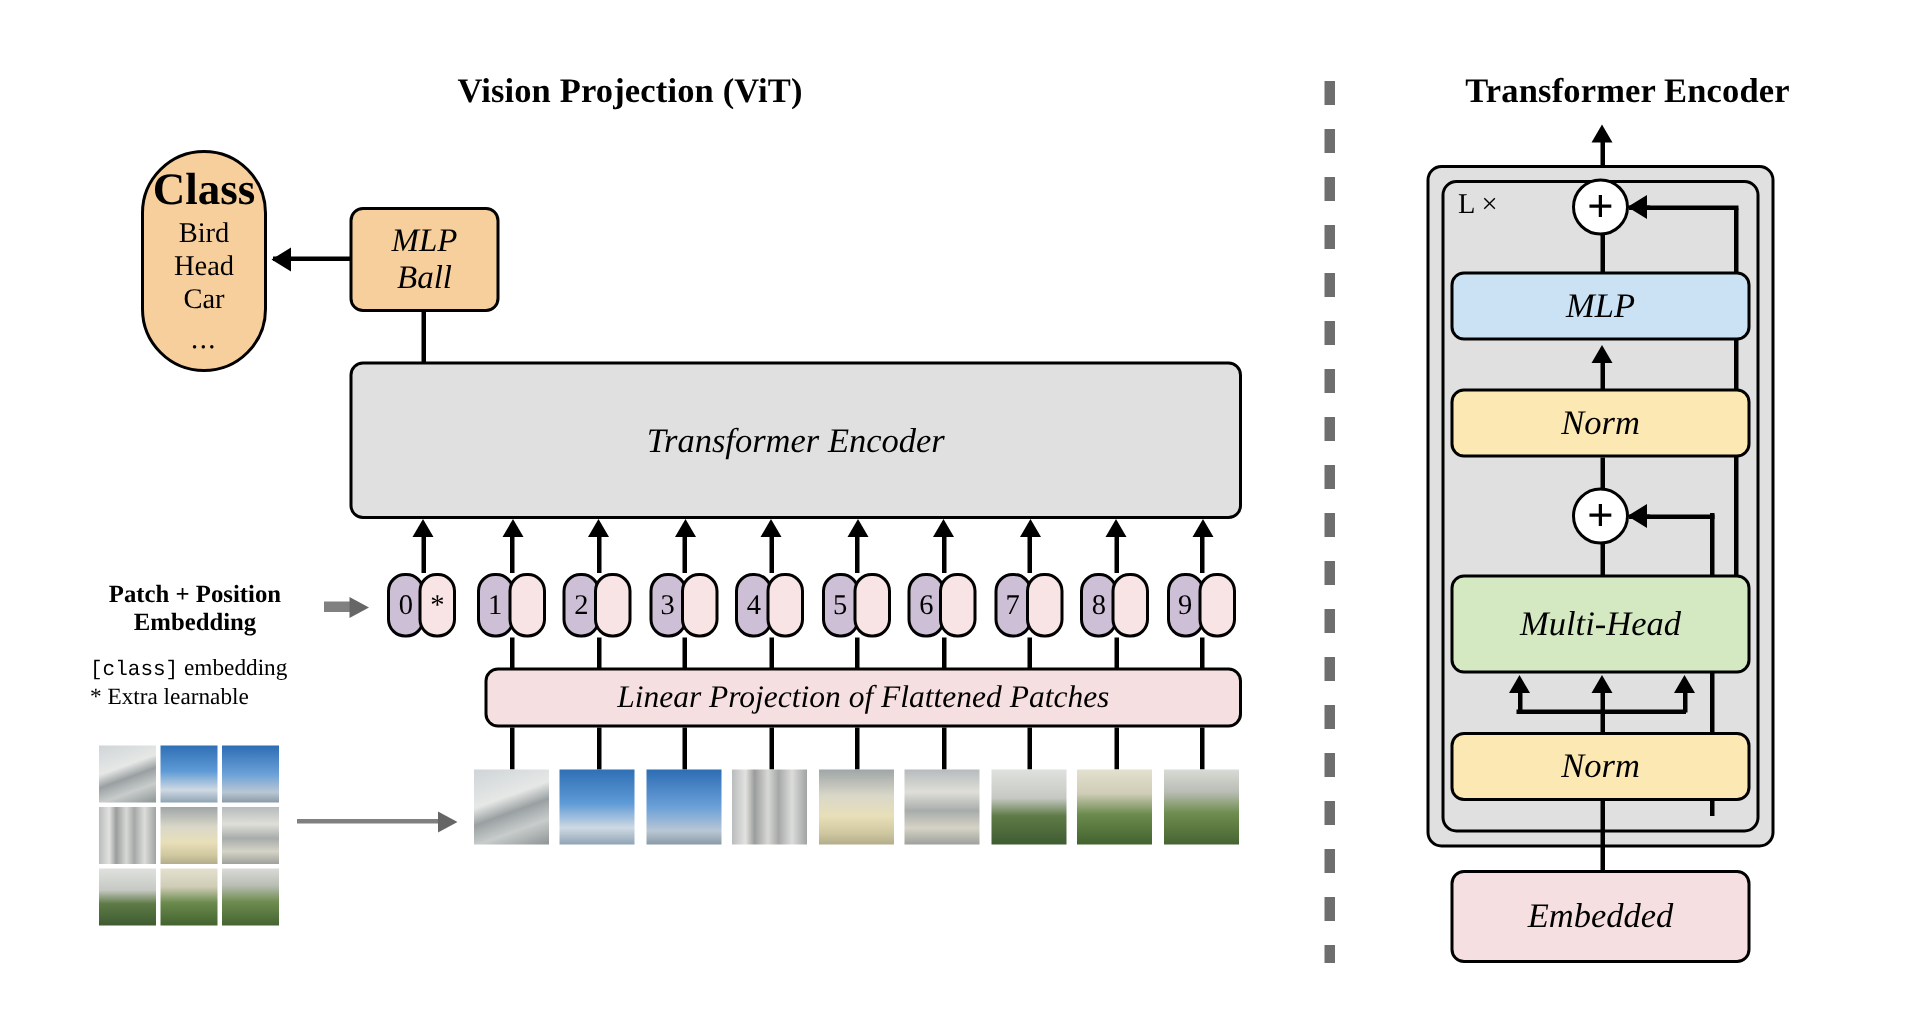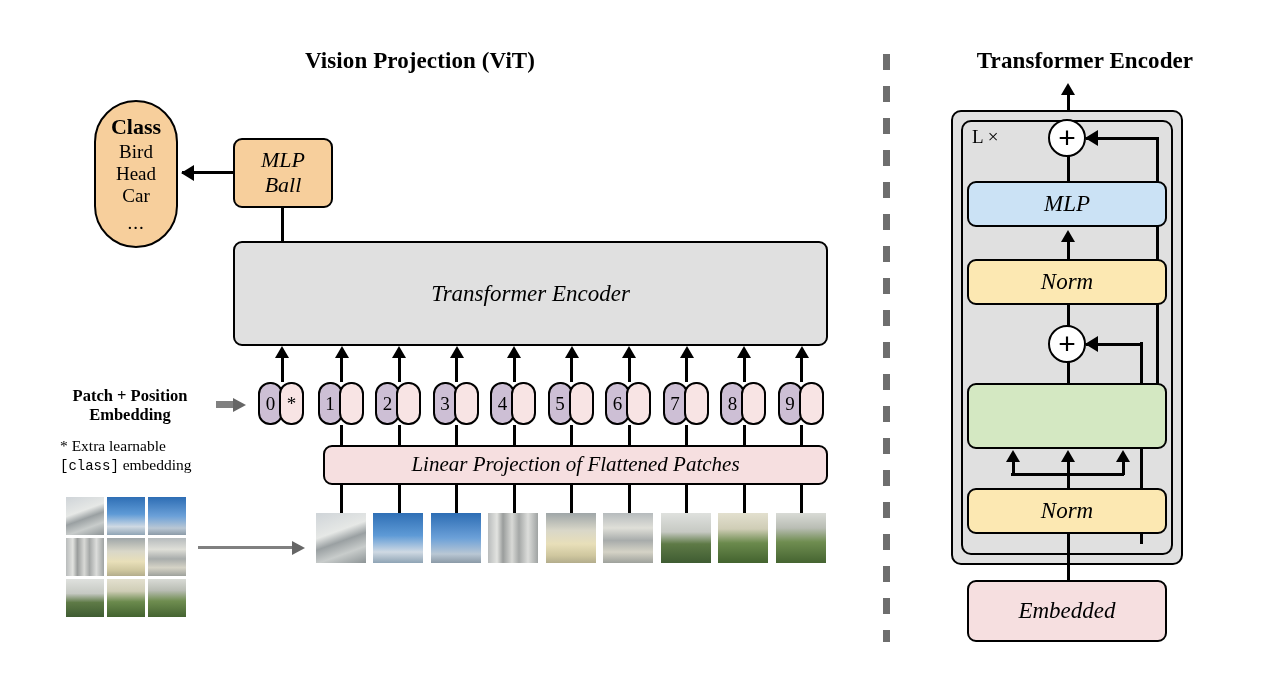--- a/index.html
+++ b/index.html
@@ -48,21 +48,21 @@
     border: 2.4px solid #000;
     border-radius: 48px;
     display: flex;
     flex-direction: column;
     align-items: center;
     justify-content: center;
     line-height: 1.16;
   }
   .class-pill .hdr {
     font-weight: bold;
-    font-size: 22px;
+    font-size: 30px;
     margin-bottom: 1px;
   }
   .class-pill .itm { font-size: 19px; }
   .class-pill .dots { font-size: 19px; letter-spacing: 1px; margin-top: 5px; }
 
   
   .vline { background: #000; width: 3px; }
   .hline { background: #000; height: 3px; }
 
   .arrow-up::after {
@@ -291,24 +291,24 @@
 
 <div class="abs pp-label" style="left:46px; top:386px; width:168px;">
   <div>Patch + Position</div>
   <div>Embedding</div>
 </div>
 
 <div class="gray-thick" style="left:216px; top:401px; width:18px;"></div>
 <div class="gray-head" style="left:233px; top:397.5px;"></div>
 
 <div class="abs note" style="left:60px; top:437px; width:190px;">
-  <div>* Extra learnable</div>
   <div>
     <span class="mono">[class]</span><span> embedding</span>
   </div>
+  <div>* Extra learnable</div>
 </div>
 
 <div id="patch-grid">
     <div class="patch" style="left: 66px; top: 497px; width: 38px; height: 38px; background-image: linear-gradient(160deg, rgb(207, 212, 216) 0%, rgb(230, 232, 230) 38%, rgb(154, 160, 162) 55%, rgb(200, 204, 203) 75%, rgb(141, 148, 150) 100%);"></div>
     <div class="patch" style="left: 107px; top: 497px; width: 38px; height: 38px; background-image: linear-gradient(rgb(47, 111, 181) 0%, rgb(94, 154, 214) 45%, rgb(207, 217, 227) 78%, rgb(143, 164, 181) 100%);"></div>
     <div class="patch" style="left: 148px; top: 497px; width: 38px; height: 38px; background-image: linear-gradient(rgb(45, 109, 180) 0%, rgb(107, 160, 216) 50%, rgb(185, 199, 212) 82%, rgb(139, 154, 167) 100%);"></div>
     <div class="patch" style="left: 66px; top: 538px; width: 38px; height: 38px; background-image: linear-gradient(90deg, rgb(185, 188, 188) 0%, rgb(226, 227, 224) 18%, rgb(154, 157, 156) 30%, rgb(216, 217, 214) 48%, rgb(165, 168, 167) 62%, rgb(220, 221, 219) 80%, rgb(159, 163, 162) 100%);"></div>
     <div class="patch" style="left: 107px; top: 538px; width: 38px; height: 38px; background-image: linear-gradient(rgb(159, 166, 168) 0%, rgb(217, 215, 200) 35%, rgb(232, 223, 185) 62%, rgb(207, 199, 159) 85%, rgb(179, 173, 140) 100%);"></div>
     <div class="patch" style="left: 148px; top: 538px; width: 38px; height: 38px; background-image: linear-gradient(rgb(182, 187, 189) 0%, rgb(223, 223, 216) 30%, rgb(168, 172, 171) 55%, rgb(213, 211, 198) 78%, rgb(158, 161, 156) 100%);"></div>
     <div class="patch" style="left: 66px; top: 579px; width: 38px; height: 38px; background-image: linear-gradient(rgb(223, 225, 222) 0%, rgb(198, 201, 195) 38%, rgb(94, 122, 70) 62%, rgb(63, 92, 50) 100%);"></div>
@@ -372,20 +372,21 @@
 </div>
 
 <div class="abs vline" style="left:1140px; top:342px; height:202px;"></div>
 <div class="abs hline" style="left:1088px; top:342.5px; width:55px;"></div>
 <div class="abs hline arrow-left" style="left:1086px; top:342.5px; width:14px;"></div>
 
 <div class="abs vline" style="left:1066.5px; top:362px; height:22px;"></div>
 
 <div class="abs box" style="left:967px; top:383px; width:200px; height:66px; background:#d4e8c2; font-size:23px;">
   <div class="lines">
+    <div>Multi-Head</div>
   </div>
 </div>
 
 <div class="abs arrow-up" style="left:1008px; top:451px; width:10px; height:0;"></div>
 <div class="abs vline" style="left:1011.5px; top:460px; height:15px;"></div>
 <div class="abs arrow-up" style="left:1063px; top:451px; width:10px; height:0;"></div>
 <div class="abs vline" style="left:1066.5px; top:460px; height:28px;"></div>
 <div class="abs arrow-up" style="left:1118px; top:451px; width:10px; height:0;"></div>
 <div class="abs vline" style="left:1121.5px; top:460px; height:15px;"></div>
 <div class="abs hline" style="left:1011px; top:473px; width:113px;"></div>

